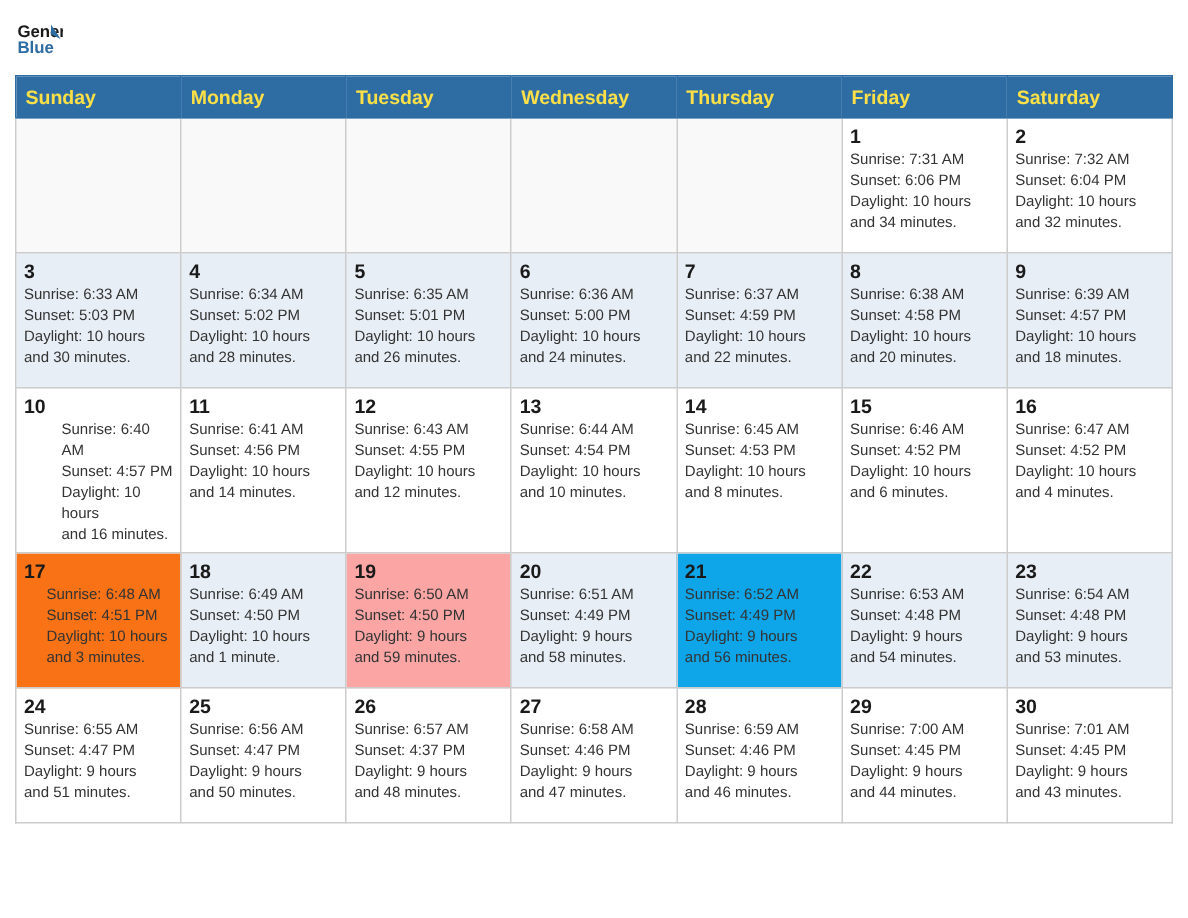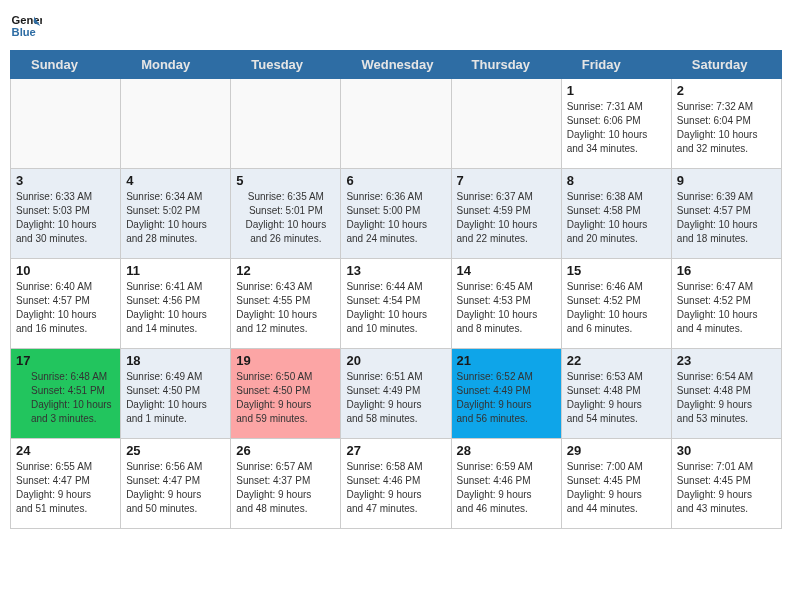--- a/index.html
+++ b/index.html
@@ -37,23 +37,23 @@
       font-size: 15px;
       color: #444;
     }
     table {
       width: 100%;
       border-collapse: collapse;
       table-layout: fixed;
     }
     th {
       background-color: #2e6da4;
-      color: #e5e5e5;
+      color: #fde047;
       text-align: left;
-      padding: 6px 20px;
+      padding: 6px 6px;
       font-size: 13px;
       font-weight: bold;
       border: 1px solid #2e6da4;
     }
     td {
       border: 1px solid #ccc;
       vertical-align: top;
       padding: 4px 5px;
       font-size: 10.5px;
       color: #222;
@@ -136,21 +136,21 @@
         </td>
         <td style="background-color: rgb(232, 238, 245);">
           <div class="day-num">4</div>
           <div class="day-info" style="white-space: pre-line;">Sunrise: 6:34 AM
 Sunset: 5:02 PM
 Daylight: 10 hours
 and 28 minutes.</div>
         </td>
         <td style="background-color: rgb(232, 238, 245);">
           <div class="day-num">5</div>
-          <div class="day-info" style="white-space: pre-line; text-align: center;">Sunrise: 6:35 AM
+          <div class="day-info" style="white-space: pre-line;">Sunrise: 6:35 AM
 Sunset: 5:01 PM
 Daylight: 10 hours
 and 26 minutes.</div>
         </td>
         <td style="background-color: rgb(232, 238, 245);">
           <div class="day-num">6</div>
           <div class="day-info" style="white-space: pre-line;">Sunrise: 6:36 AM
 Sunset: 5:00 PM
 Daylight: 10 hours
 and 24 minutes.</div>
@@ -173,21 +173,21 @@
           <div class="day-num">9</div>
           <div class="day-info" style="white-space: pre-line;">Sunrise: 6:39 AM
 Sunset: 4:57 PM
 Daylight: 10 hours
 and 18 minutes.</div>
         </td>
       </tr>
       <tr>
         <td>
           <div class="day-num">10</div>
-          <div class="day-info" style="white-space: pre-line;">Sunrise: 6:40 AM
+          <div class="day-info" style="white-space: pre-line; margin-left: 25px;">Sunrise: 6:40 AM
 Sunset: 4:57 PM
 Daylight: 10 hours
 and 16 minutes.</div>
         </td>
         <td>
           <div class="day-num">11</div>
           <div class="day-info" style="white-space: pre-line;">Sunrise: 6:41 AM
 Sunset: 4:56 PM
 Daylight: 10 hours
 and 14 minutes.</div>
@@ -222,21 +222,21 @@
         </td>
         <td>
           <div class="day-num">16</div>
           <div class="day-info" style="white-space: pre-line;">Sunrise: 6:47 AM
 Sunset: 4:52 PM
 Daylight: 10 hours
 and 4 minutes.</div>
         </td>
       </tr>
       <tr>
-        <td style="background-color: #22c55e;">
+        <td style="background-color: #f97316;">
           <div class="day-num">17</div>
           <div class="day-info" style="white-space: pre-line; margin-left: 15px;">Sunrise: 6:48 AM
 Sunset: 4:51 PM
 Daylight: 10 hours
 and 3 minutes.</div>
         </td>
         <td style="background-color: rgb(232, 238, 245);">
           <div class="day-num">18</div>
           <div class="day-info" style="white-space: pre-line;">Sunrise: 6:49 AM
 Sunset: 4:50 PM

